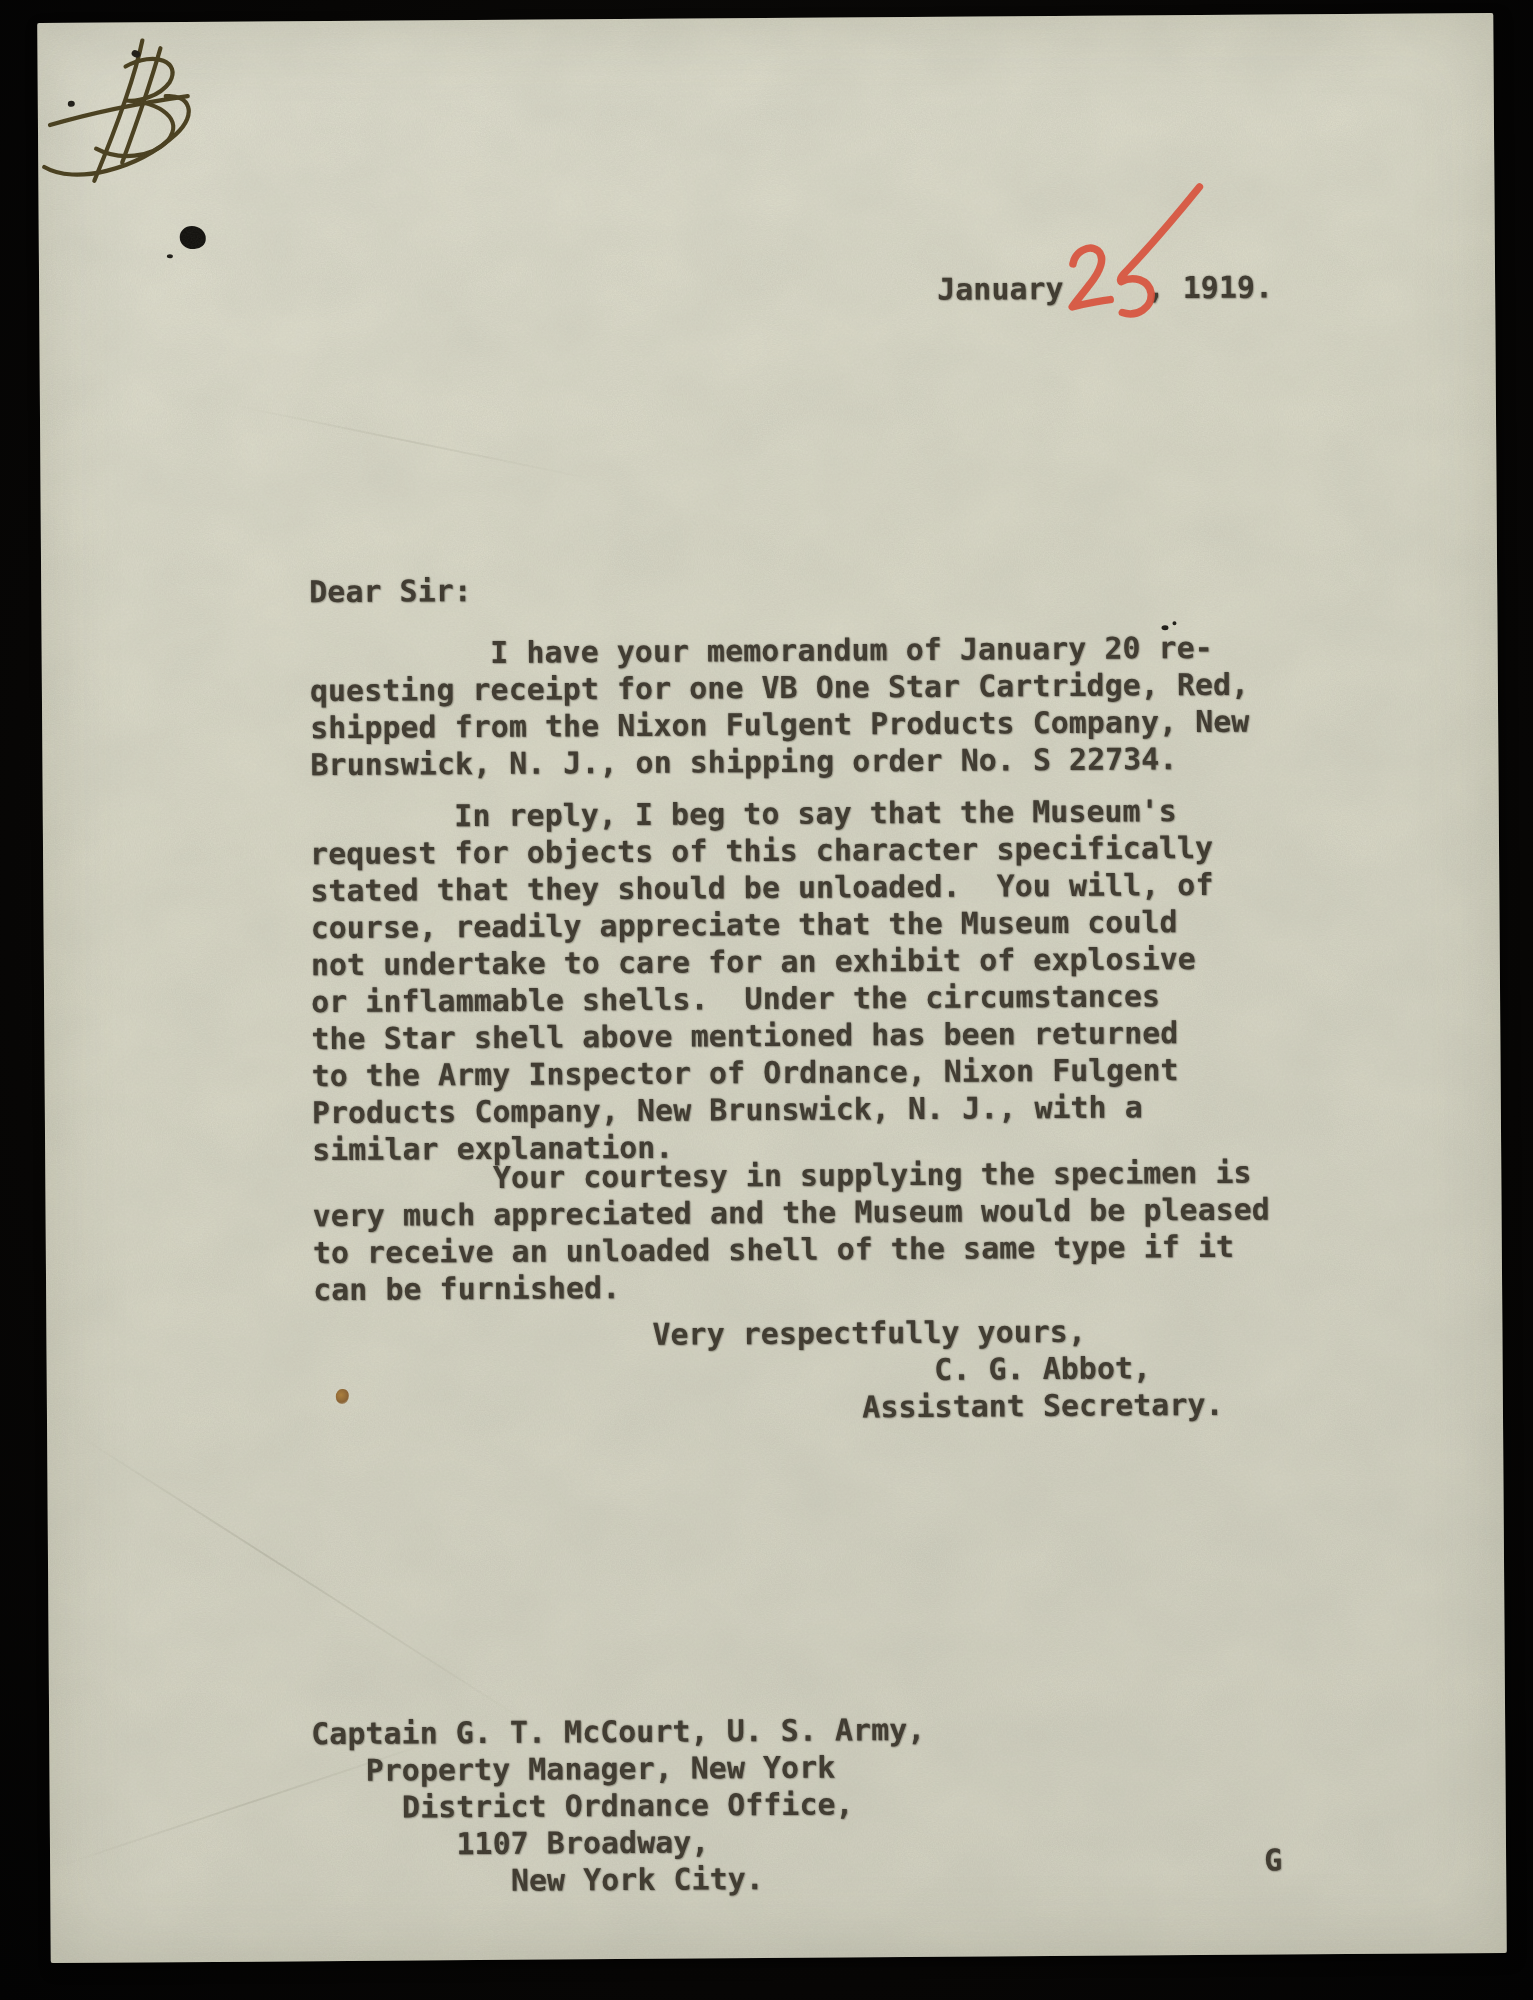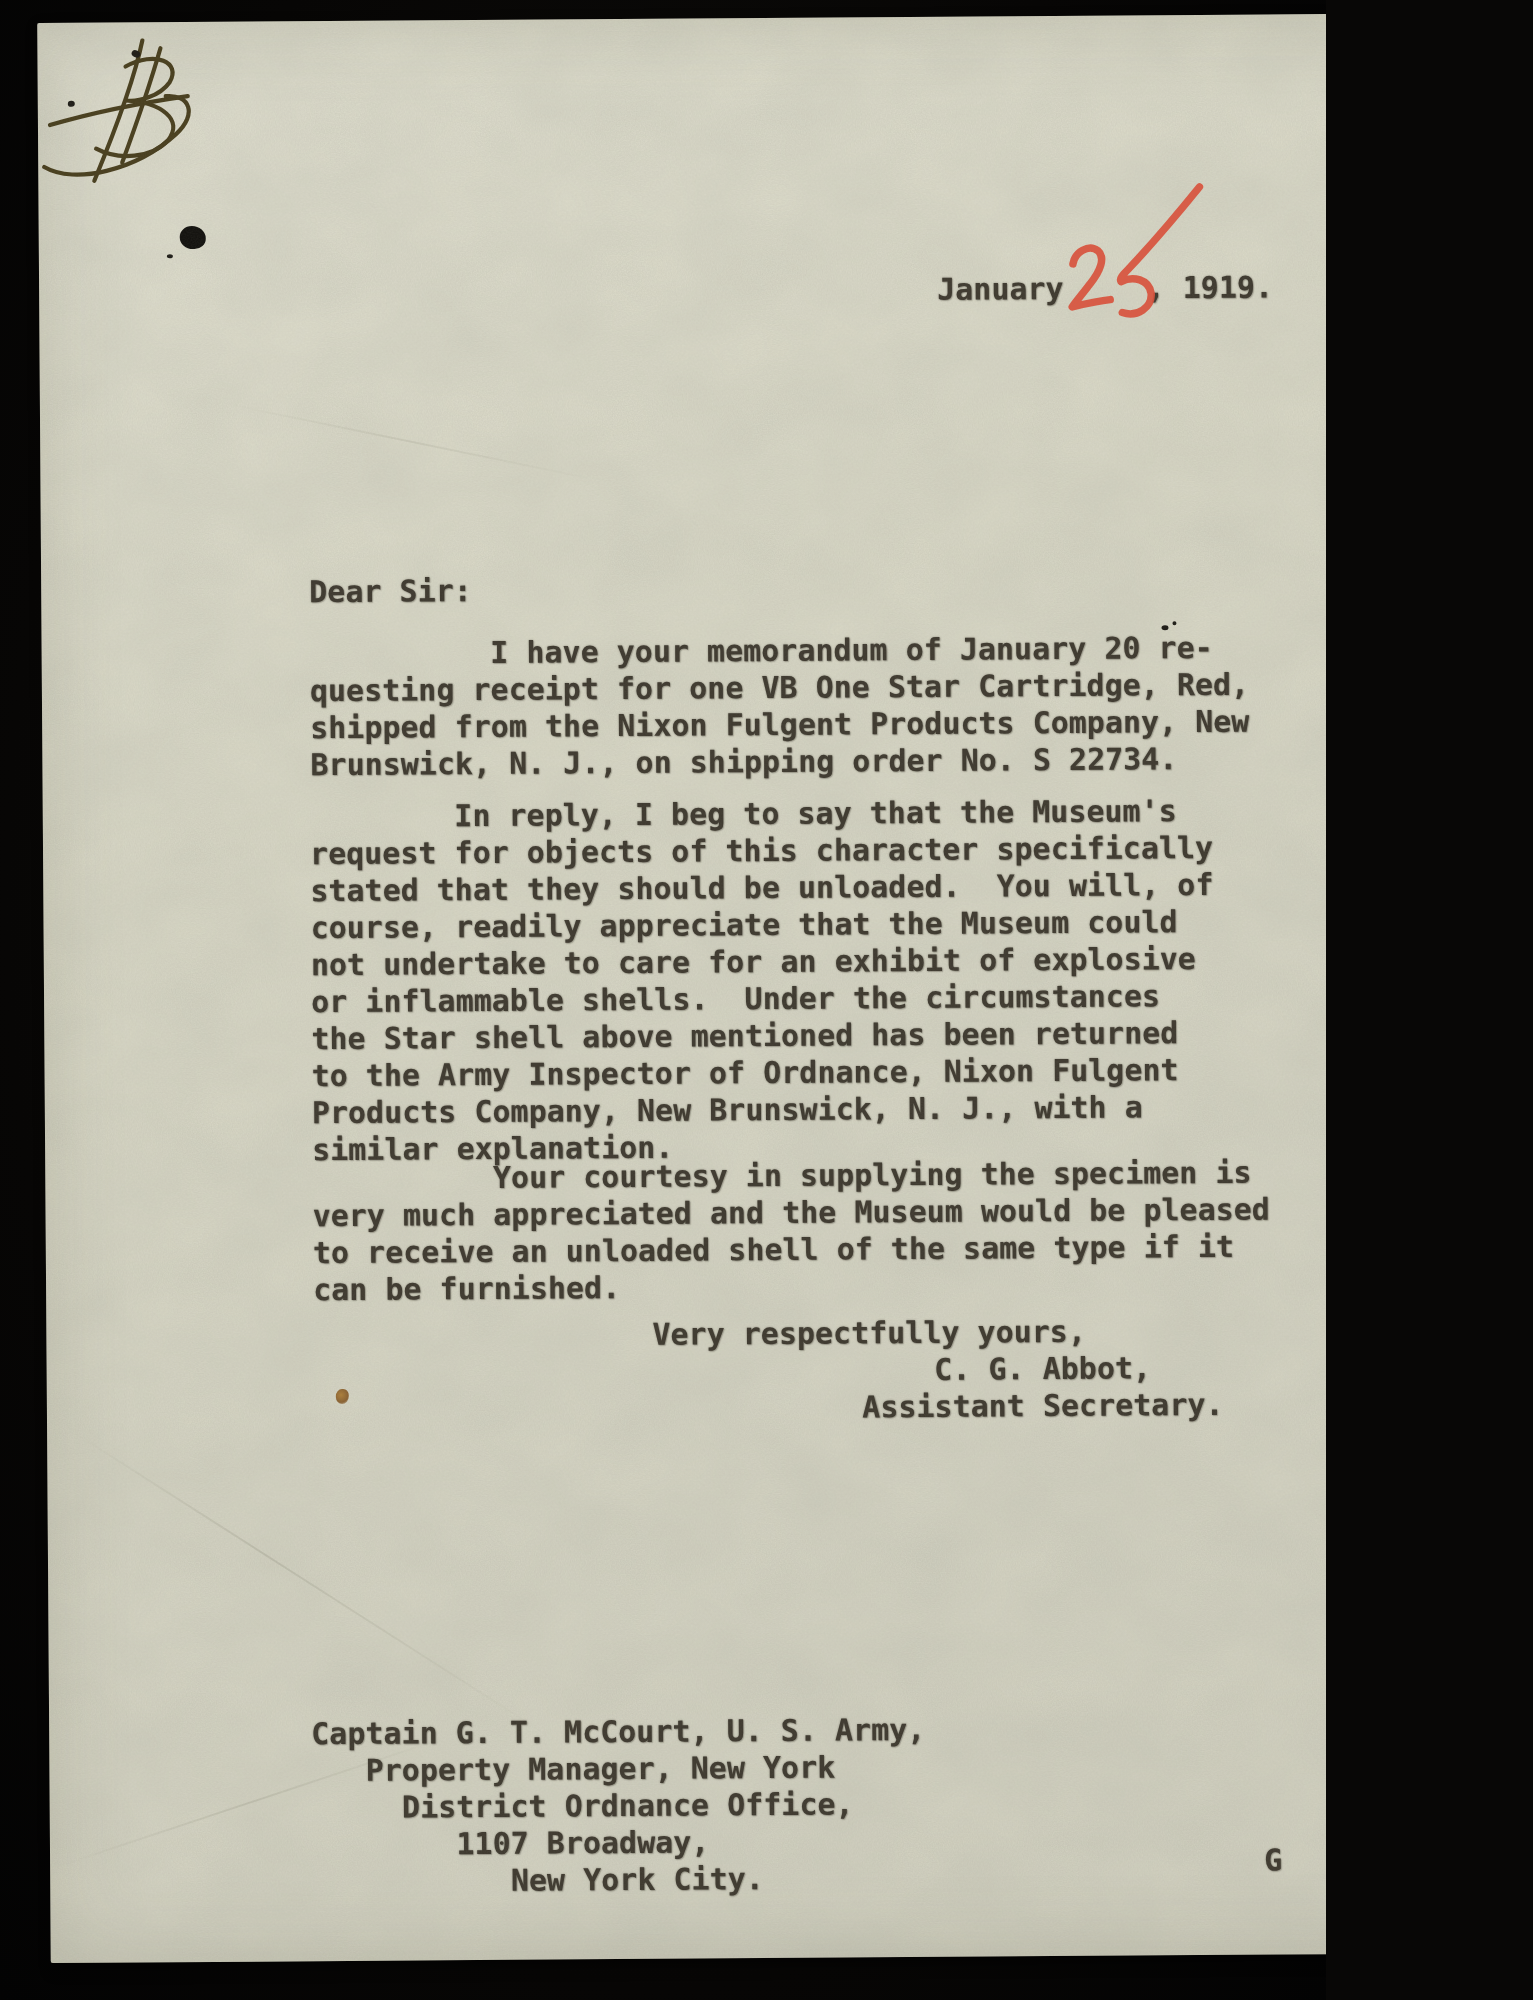--- a/index.html
+++ b/index.html
@@ -1,16 +1,16 @@
 <!DOCTYPE html>
 <html><head>
 <meta charset="utf-8">
 <style>
   html,body{margin:0;padding:0;background:#080706;}
-  .stage{position:relative;width:1326px;height:2000px;overflow:hidden;
+  .stage{position:relative;width:1533px;height:2000px;overflow:hidden;
          background:radial-gradient(ellipse at 50% 45%, #11100d 0%, #070605 70%, #030303 100%);}
   .paper{position:absolute;left:44px;top:18px;width:1456px;height:1940px;
          background:linear-gradient(158deg,#e3e2d2 0%,#dddcca 35%,#d8d7c6 70%,#d4d3c2 100%);
          transform:rotate(-0.4deg);border-radius:2px;
          box-shadow:inset 0 0 80px rgba(96,94,72,.22), 4px 6px 14px rgba(0,0,0,.55);}
   .noise-svg{position:absolute;left:0;top:0;width:100%;height:100%;pointer-events:none;}
   .typed{position:absolute;font-family:"DejaVu Sans Mono","Liberation Mono",monospace;
          font-size:30px;line-height:37px;font-weight:bold;color:#3b362c;
          white-space:pre;letter-spacing:0;
          text-shadow:0 0 2px rgba(59,54,44,.55), 1px 1px 1px rgba(59,54,44,.25);}

